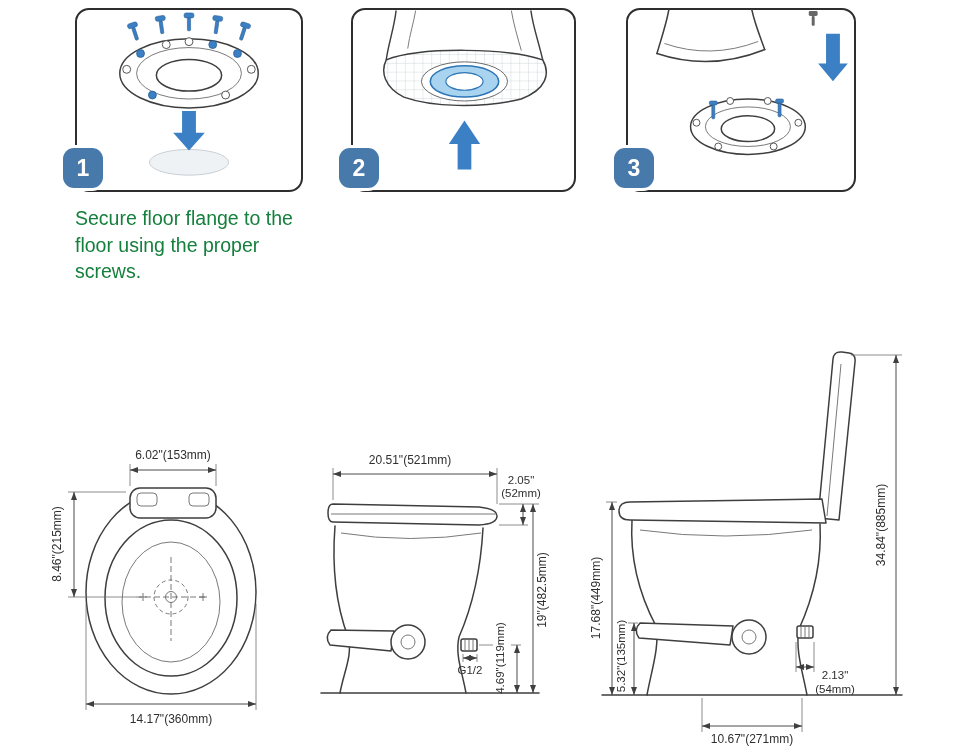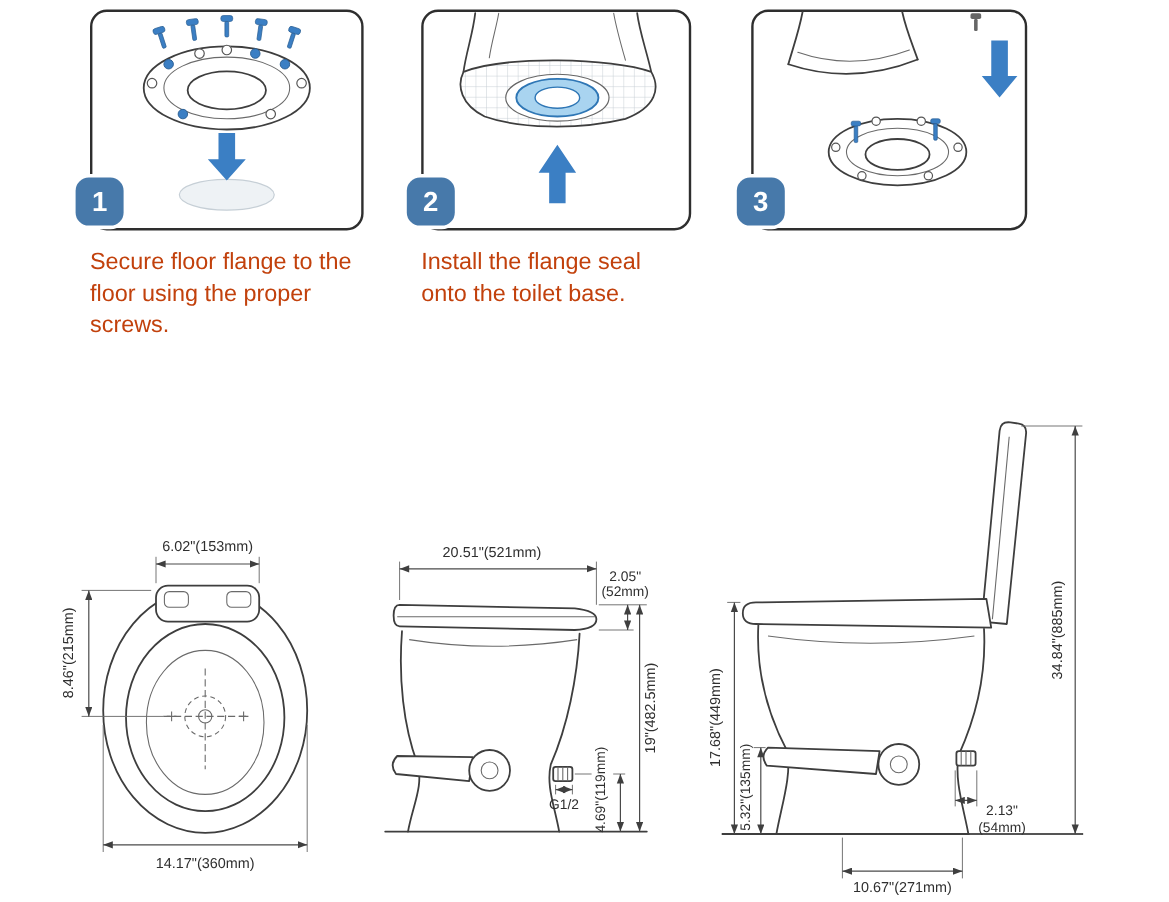--- a/index.html
+++ b/index.html
@@ -2,21 +2,21 @@
 <html><head>
 <meta charset="utf-8">
 <style>
   html,body{margin:0;padding:0;background:#fff;}
   .canvas{position:relative;width:974px;height:752px;background:#fff;overflow:hidden;
           font-family:"Liberation Sans",sans-serif;}
   .panel{position:absolute;border:2px solid #2e2e2e;border-radius:14px;background:#fff;box-sizing:border-box;}
   .badge{position:absolute;left:-14px;top:138px;width:40px;height:40px;border-radius:11px;
          background:#4779aa;color:#fff;display:flex;align-items:center;justify-content:center;
          font-size:23px;font-weight:bold;box-shadow:0 0 0 3px #fff;}
-  .caption{position:absolute;font-size:19.5px;line-height:1.36;color:#c2410c;}
+  .caption{position:absolute;font-size:19.5px;line-height:1.36;color:#15803d;}
   svg.drawing{position:absolute;overflow:visible;}
   .ol{stroke:#3e3e3e;stroke-width:1.5;fill:none;stroke-linecap:round;stroke-linejoin:round;}
   .olf{stroke:#3e3e3e;stroke-width:1.5;fill:#fff;stroke-linecap:round;stroke-linejoin:round;}
   .thin{stroke:#6a6a6a;stroke-width:0.9;fill:none;}
   .dim{stroke:#4a4a4a;stroke-width:1;fill:none;}
   .ext{stroke:#6f6f6f;stroke-width:0.8;fill:none;}
   .dimt{font-family:"Liberation Sans",sans-serif;font-size:12px;fill:#2f2f2f;}
   .dimts{font-family:"Liberation Sans",sans-serif;font-size:11.5px;fill:#2f2f2f;}
 </style>
 </head>
@@ -103,21 +103,20 @@
         <ellipse cx="114" cy="72" rx="44" ry="20" fill="#fff" stroke="#666" stroke-width="1"></ellipse>
         <ellipse cx="114" cy="72" rx="35" ry="16" fill="#a9d4f0" stroke="#2e76b5" stroke-width="1.6"></ellipse>
         <ellipse cx="114" cy="72" rx="19" ry="9" fill="#fff" stroke="#2e76b5" stroke-width="1.2"></ellipse>
       </g>
       <path d="M107,162 V136 H98 L114,112 L130,136 H121 V162 Z" fill="#3b7fc4"></path>
     </svg>
     <div class="badge">
         <span>2</span>
       </div>
   </div>
-  <div class="caption" style="left:351px;top:205px;width:225px;">Install the flange seal onto the toilet base.</div>
 
   <div class="panel" style="left:626px;top:8px;width:230px;height:184px;">
     <svg class="drawing" style="left:0;top:0" width="226" height="180" viewBox="0 0 226 182">
       <g class="ol">
         <path d="M40,0 C37,16 32,30 28,44"></path>
         <path d="M124,0 C127,14 132,26 137,40"></path>
         <path d="M28,44 Q82,62 137,40"></path>
         <path class="thin" d="M36,34 Q82,50 130,32"></path>
       </g>
       <g transform="translate(186,3)" fill="#666">

